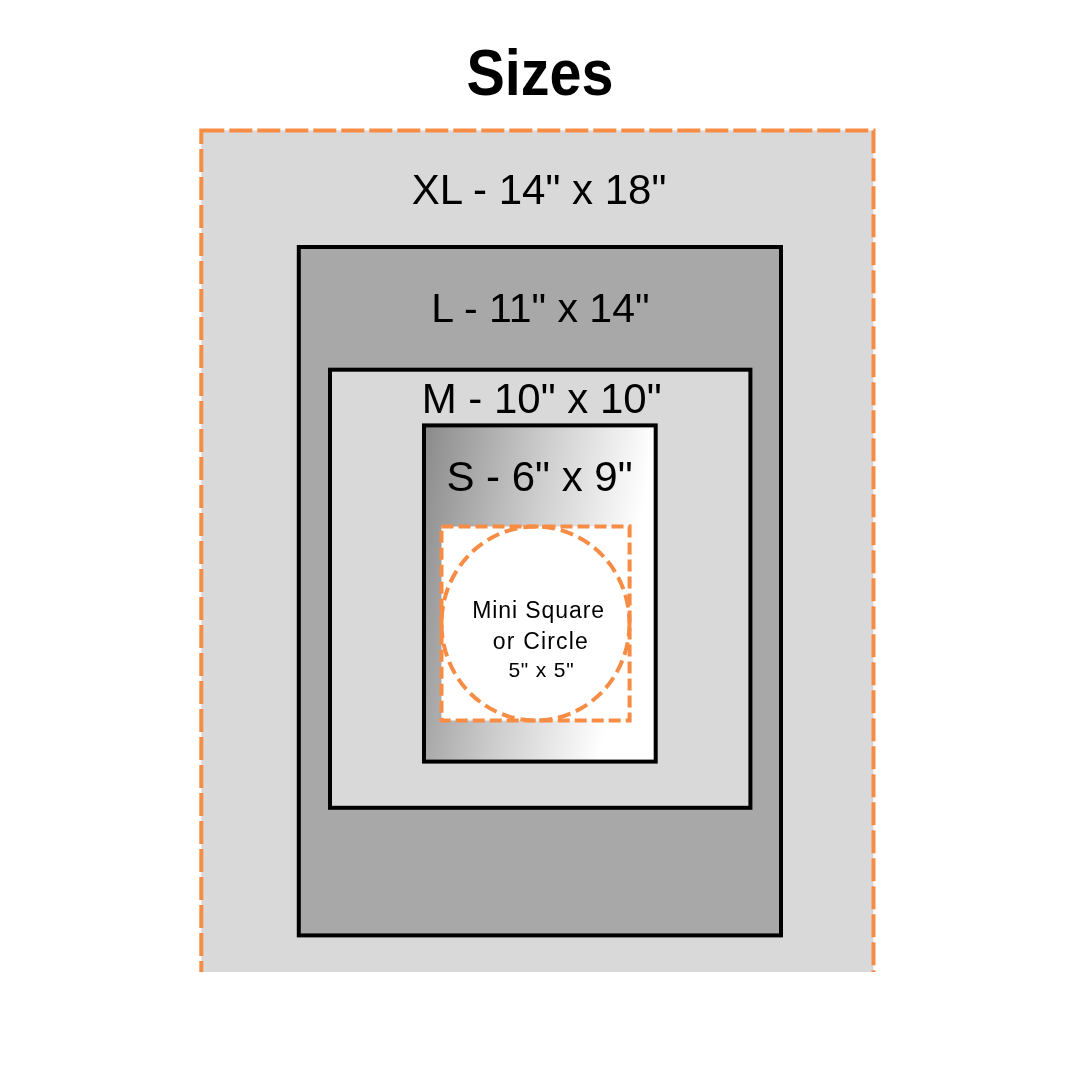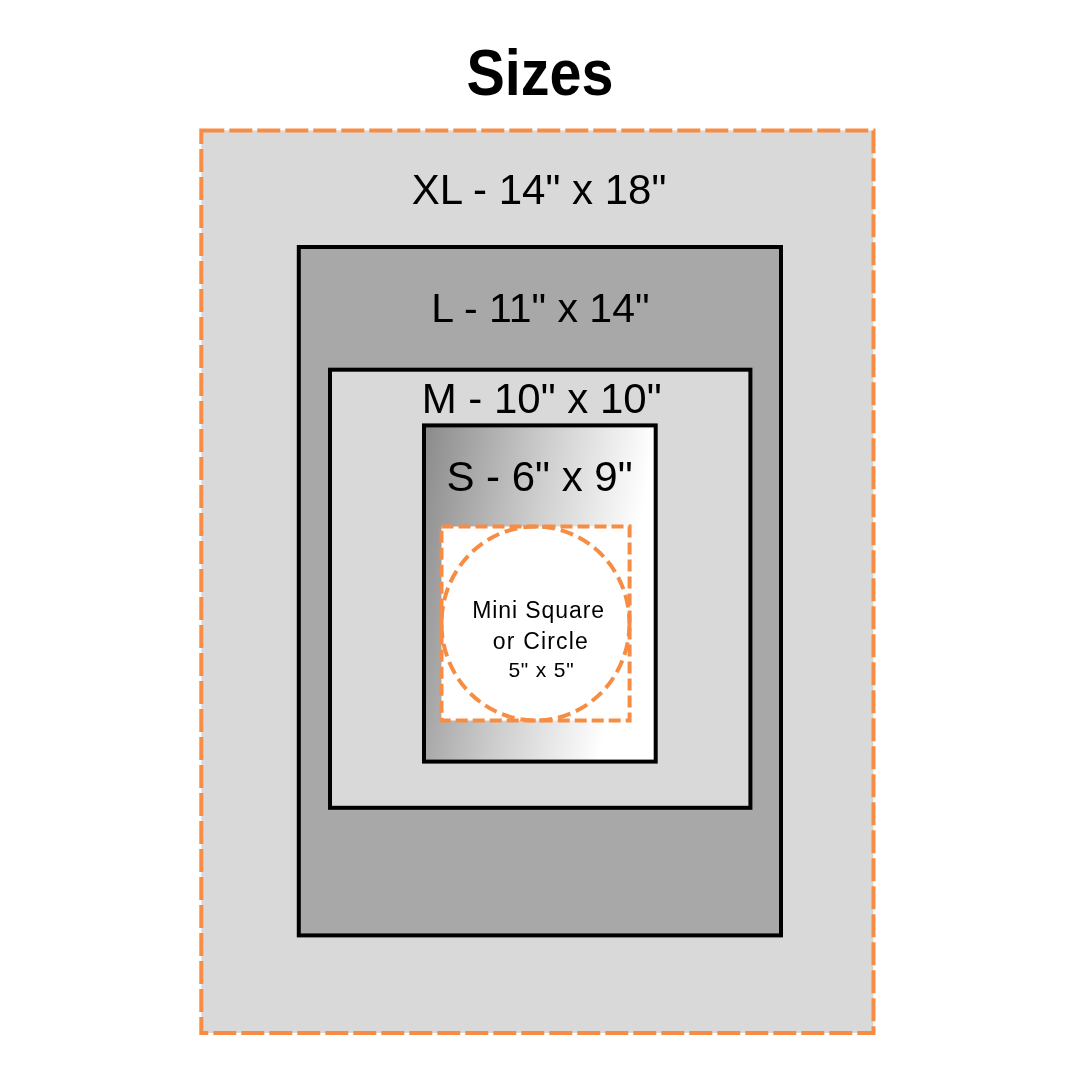--- a/index.html
+++ b/index.html
@@ -1,16 +1,16 @@
 <!DOCTYPE html>
 <html><head>
 <meta charset="utf-8">
 <style>
   html,body{margin:0;padding:0;background:#ffffff;}
-  .stage{position:relative;width:1080px;height:1080px;background:#ffffff;overflow:hidden;
+  .stage{position:relative;width:1080px;height:972px;background:#ffffff;overflow:hidden;
          font-family:"Liberation Sans", sans-serif;border-radius:11px;}
   svg{position:absolute;left:0;top:0;}
   text{font-family:"Liberation Sans", sans-serif;fill:#000000;}
 </style>
 </head>
 <body>
 
 <div class="stage">
 <svg width="1080" height="1080" viewBox="0 0 1080 1080">
   <defs>

